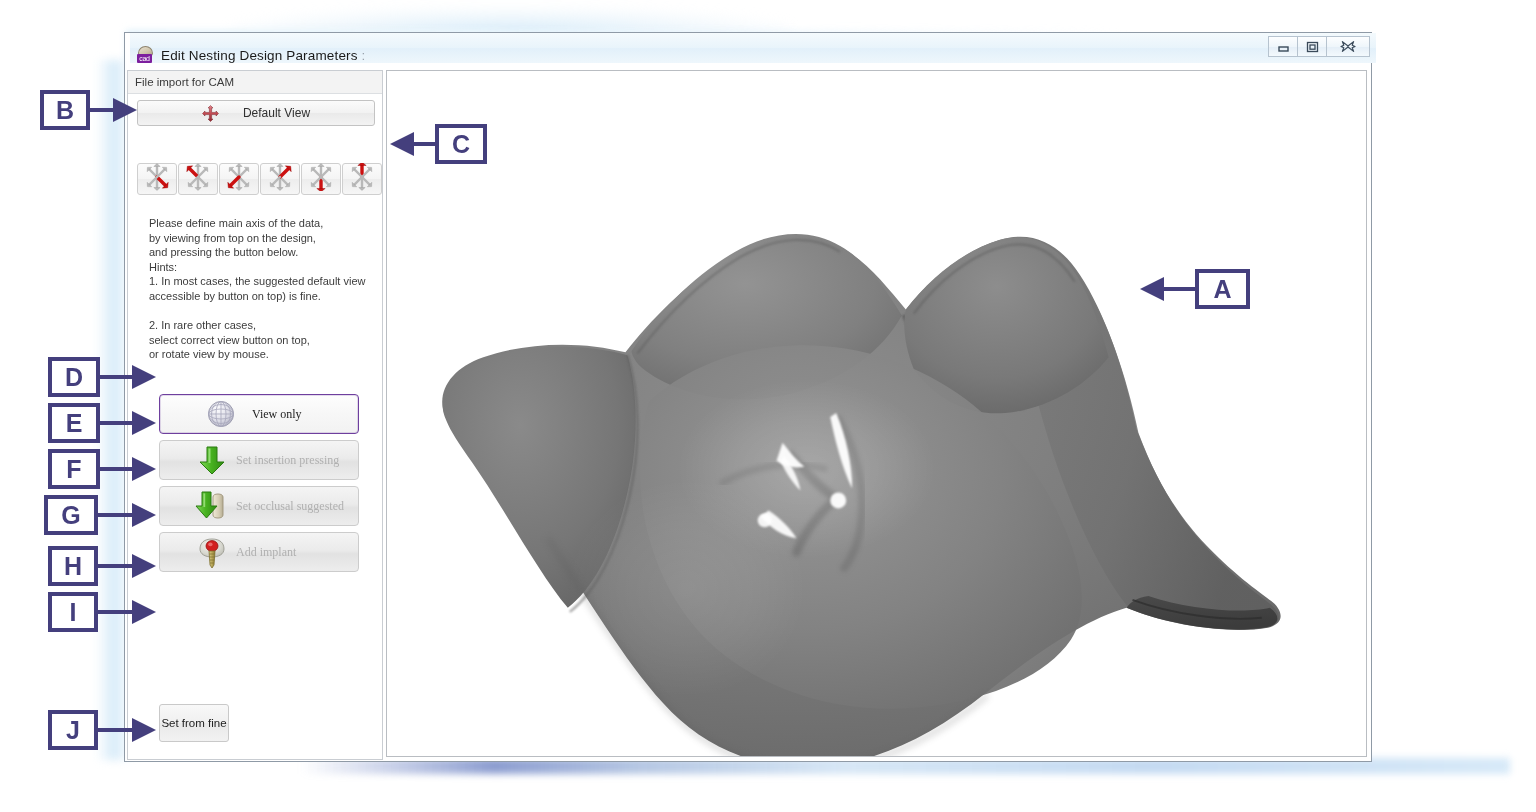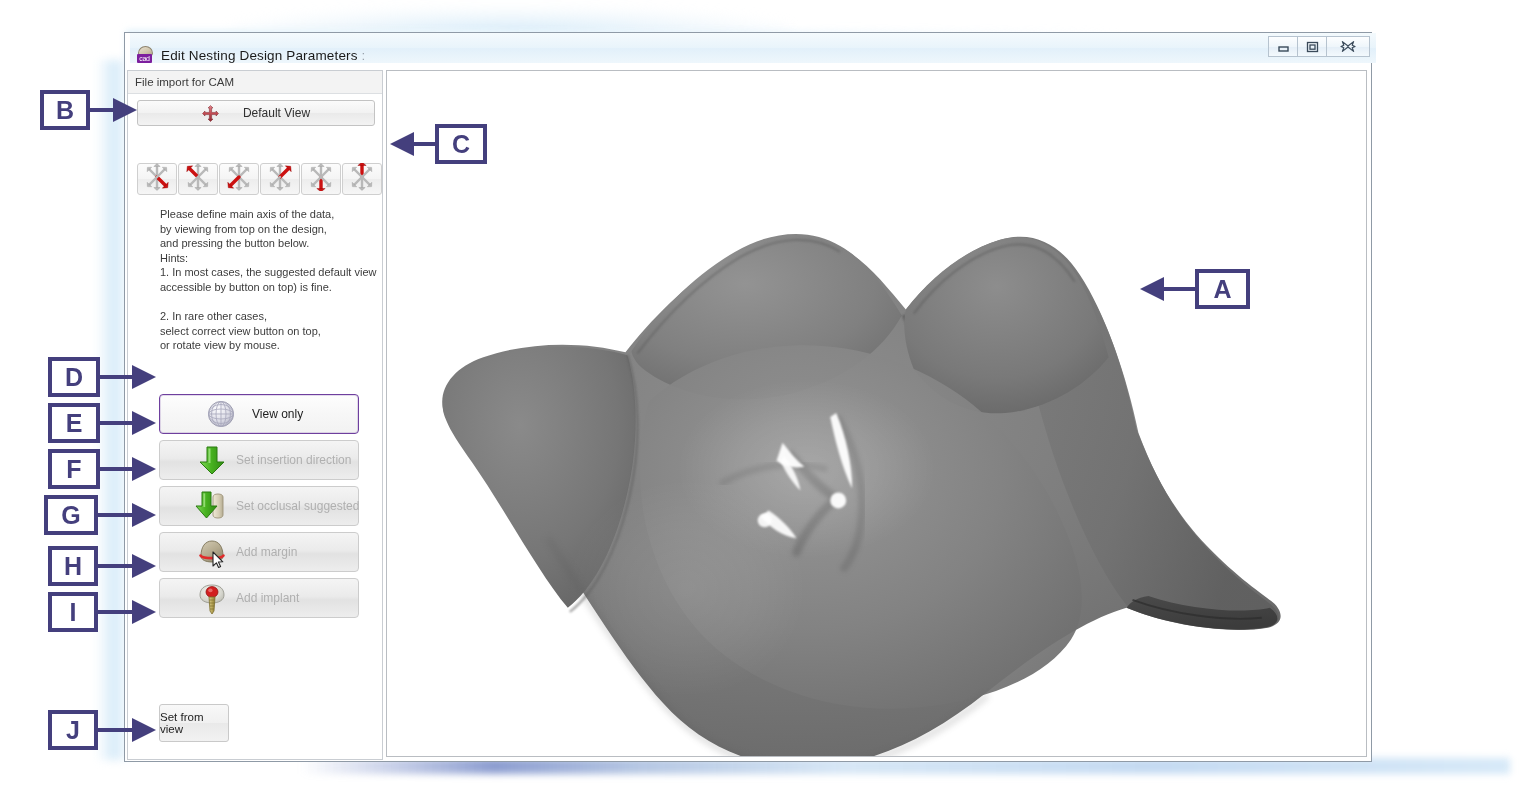--- a/index.html
+++ b/index.html
@@ -109,25 +109,25 @@
   .viewrow { position: absolute; left: 9px; top: 92px; display: flex; gap: 1px; }
   .viewbtn {
     width: 40px; height: 32px;
     background: linear-gradient(180deg, #fcfcfc 0%, #f4f4f4 50%, #ededed 51%, #f6f6f6 100%);
     border: 1px solid #cfcfcf; border-radius: 3px;
     display: flex; align-items: center; justify-content: center;
     position: relative;
   }
 
   .hint-text {
-    position: absolute; left: 21px; top: 136px; width: 230px;
-    font-size: 11px; color: #3c3c3c; line-height: 14.6px; white-space: pre-line; margin-left: 11px;
-  }
-
-  .action-list { position: absolute; left: 31px; top: 323px; width: 200px; }
+    position: absolute; left: 21px; top: 145px; width: 230px;
+    font-size: 11px; color: #3c3c3c; line-height: 14.6px; white-space: pre-line;
+  }
+
+  .action-list { position: absolute; left: 31px; top: 323px; width: 200px; font-family: Liberation Serif, serif; }
   .act-btn {
     width: 200px; height: 40px; margin-bottom: 6px;
     background: linear-gradient(180deg, #f4f4f4 0%, #ebebeb 45%, #e2e2e2 55%, #ededed 100%);
     border: 1px solid #cccccc; border-radius: 4px;
     display: flex; align-items: center; position: relative;
   }
   .act-btn.active {
     background: linear-gradient(180deg, #fdfdfd 0%, #f7f7f7 50%, #f2f2f2 100%);
     border: 1px solid #6e3f9e;
     box-shadow: 0 0 0 1px rgba(110,63,158,.18) inset;
@@ -381,56 +381,41 @@
         <defs>
                     <linearGradient id="ga" x1="0" y1="0" x2="1" y2="0">
           <stop offset="0" stop-color="#7ed957"></stop>
                       <stop offset="0.45" stop-color="#49b321"></stop>
                       <stop offset="1" stop-color="#2f8a12"></stop>
         </linearGradient>
                   </defs>
         <path d="M13 4 L23 4 L23 19 L30 19 L18 31 L6 19 L13 19 Z" fill="url(#ga)" stroke="#2a7a10" stroke-width="1"></path>
         <path d="M14.5 5.5 L16.5 5.5 L16.5 20 L14.5 20 Z" fill="#a9e88e" opacity=".75"></path>
                 </svg></span>
-              <span class="act-label">Set insertion direction</span>
+              <span class="act-label">Set insertion pressing</span>
             </div>
             <div class="act-btn">
               <span class="act-icon"><svg viewBox="0 0 36 34" width="36" height="34">
         <defs>
           <linearGradient id="gb" x1="0" y1="0" x2="1" y2="0">
             <stop offset="0" stop-color="#7ed957"></stop>
                       <stop offset="0.45" stop-color="#49b321"></stop>
                       <stop offset="1" stop-color="#2f8a12"></stop>
                     </linearGradient>
           <linearGradient id="tb" x1="0" y1="0" x2="1" y2="0">
             <stop offset="0" stop-color="#efe9d6"></stop>
                       <stop offset="0.6" stop-color="#d5cdb4"></stop>
                       <stop offset="1" stop-color="#b5ac92"></stop>
                     </linearGradient>
         </defs>
         <path d="M19 8 C19 6, 21 5, 24 5 C27 5, 29 6, 29 8 L29 26 C29 28, 27 29, 24 29 C21 29, 19 28, 19 26 Z" fill="url(#tb)" stroke="#9d9378" stroke-width=".9"></path>
         <path d="M8 3 L17 3 L17 17 L23 17 L12.5 29 L2 17 L8 17 Z" fill="url(#gb)" stroke="#2a7a10" stroke-width="1"></path>
         <path d="M9.4 4.4 L11.2 4.4 L11.2 18 L9.4 18 Z" fill="#a9e88e" opacity=".75"></path>
                 </svg></span>
               <span class="act-label">Set occlusal suggested</span>
-            </div>
-            <div class="act-btn">
-              <span class="act-icon"><svg viewBox="0 0 36 34" width="36" height="34">
-        <defs>
-                    <linearGradient id="cap" x1="0.2" y1="0" x2="0.9" y2="1">
-          <stop offset="0" stop-color="#cfc6ae"></stop>
-                      <stop offset="0.5" stop-color="#b3a98d"></stop>
-                      <stop offset="1" stop-color="#8d836a"></stop>
-                    </linearGradient>
-                  </defs>
-        <path d="M7 21 C7 12, 11 6, 18 6 C25 6, 29 12, 29 21 C29 25, 24 27, 18 27 C12 27, 7 25, 7 21 Z" fill="url(#cap)" stroke="#7d7458" stroke-width=".9"></path>
-        <path d="M6.5 20.5 C9 24, 27 24, 29.5 20.5" fill="none" stroke="#e02b2b" stroke-width="2.6" stroke-linecap="round"></path>
-        <path d="M19 17 L19 31 L22.4 27.8 L24.6 32.4 L26.6 31.4 L24.4 27 L28.8 26.8 Z" fill="#ffffff" stroke="#262626" stroke-width="1.1" stroke-linejoin="round"></path>
-                </svg></span>
-              <span class="act-label">Add margin</span>
             </div>
             <div class="act-btn">
               <span class="act-icon"><svg viewBox="0 0 36 34" width="36" height="34">
         <defs>
           <radialGradient id="crn" cx="0.4" cy="0.35" r="0.8">
             <stop offset="0" stop-color="#f2f2ee"></stop>
                       <stop offset="0.6" stop-color="#d8d8d0"></stop>
                       <stop offset="1" stop-color="#b4b4aa"></stop>
                     </radialGradient>
           <linearGradient id="scw" x1="0" y1="0" x2="1" y2="0">
@@ -448,21 +433,21 @@
                     <line x1="15.5" y1="22" x2="20.5" y2="22"></line>
           <line x1="15.8" y1="25" x2="20.2" y2="25"></line>
                     <line x1="16.1" y1="28" x2="19.9" y2="28"></line>
         </g>
                 </svg></span>
               <span class="act-label">Add implant</span>
             </div>
           </div>
 
         <div class="setfromview-btn">
-          <span>Set from view</span>
+          <span>Set from fine</span>
         </div>
       </div>
 
       <div class="viewport">
         <svg viewBox="0 0 981 689" preserveAspectRatio="xMidYMid meet">
           <defs>
             <radialGradient id="body" cx="0.42" cy="0.33" r="0.85">
               <stop offset="0" stop-color="#8e8e8e"></stop>
               <stop offset="0.42" stop-color="#7e7e7e"></stop>
               <stop offset="0.78" stop-color="#6c6c6c"></stop>

